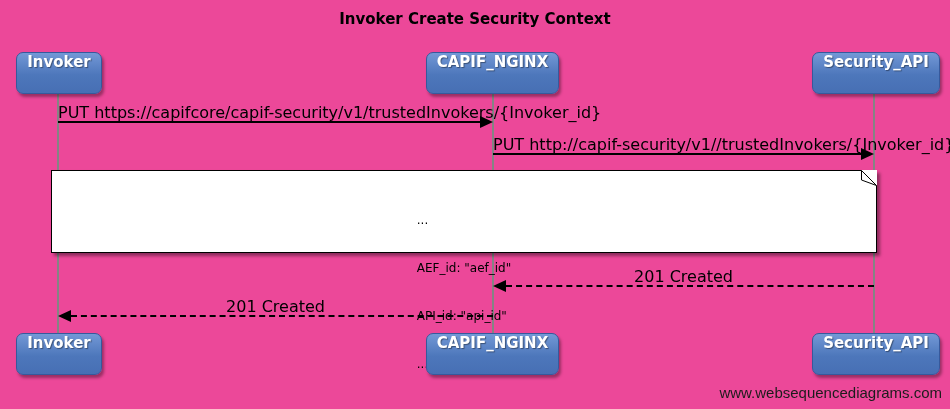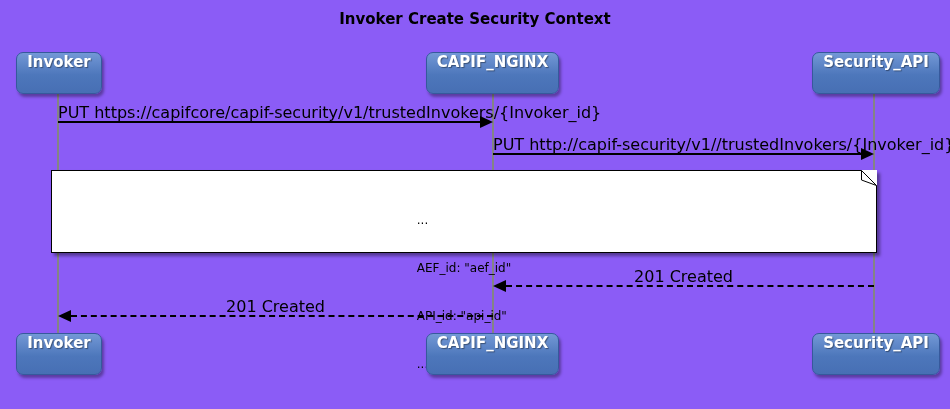--- a/index.html
+++ b/index.html
@@ -1,17 +1,17 @@
 <!DOCTYPE html>
 <html><head>
 <meta charset="utf-8">
 <style>
   html,body{margin:0;padding:0;background:#fff;}
   .diagram{
-    position:relative;width:950px;height:409px;background:#8b5cf6;
+    position:relative;width:950px;height:409px;background:#ec4899;
     font-family:"DejaVu Sans",sans-serif;color:#000;overflow:hidden;
   }
   .title{
     position:absolute;left:0;top:10px;width:100%;text-align:center;
     font-size:15px;font-weight:bold;
   }
   .actor{
     position:absolute;height:40px;border-radius:7px;
     background:linear-gradient(180deg,#7398d6 0%,#4d77bb 55%,#476fb4 100%);
     border:1px solid #36599c;
@@ -106,14 +106,15 @@
   <div class="actor actor-bottom a-invoker">
     <span>Invoker</span>
   </div>
   <div class="actor actor-bottom a-capif">
     <span>CAPIF_NGINX</span>
   </div>
   <div class="actor actor-bottom a-security">
     <span>Security_API</span>
   </div>
 
+  <a class="watermark" href="#">www.websequencediagrams.com</a>
 
 </div>
 
 </body></html>

